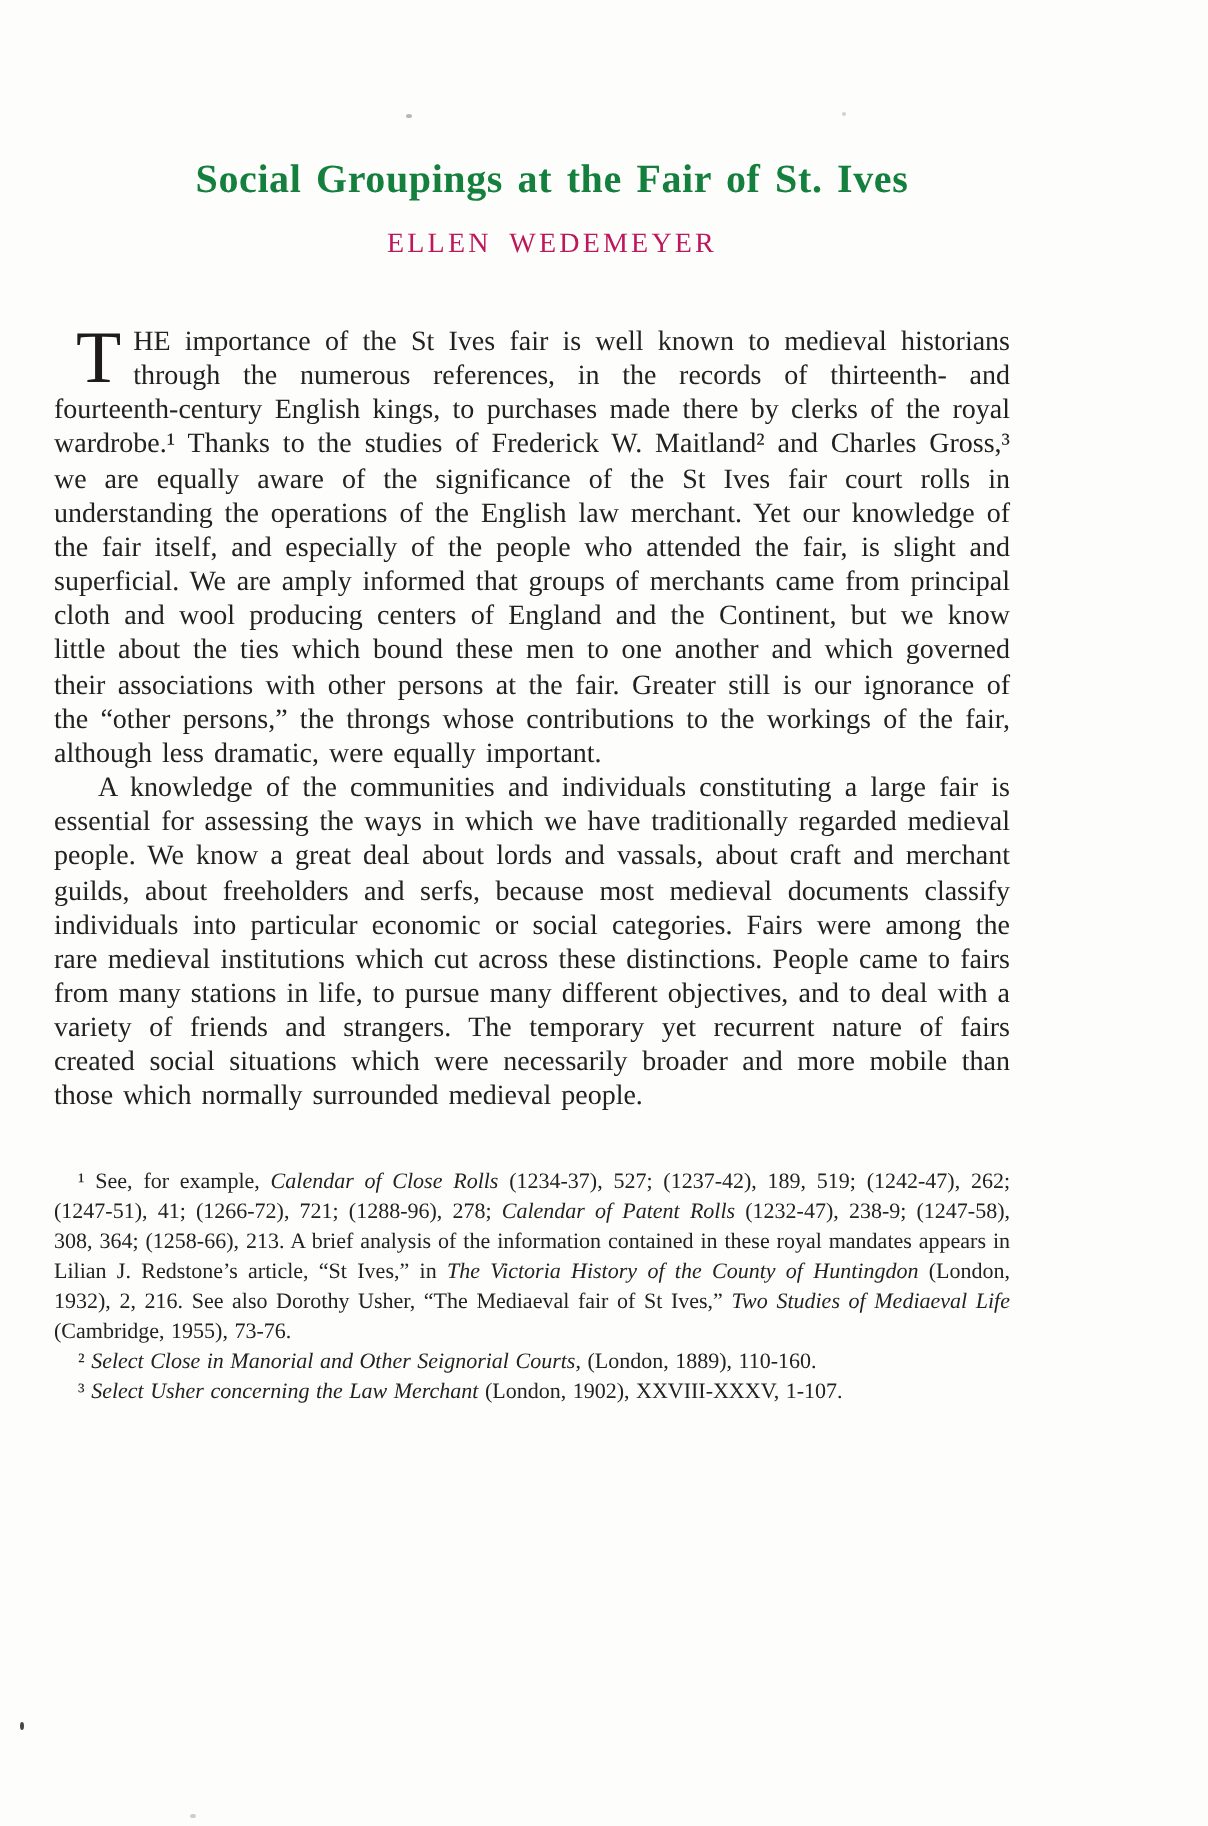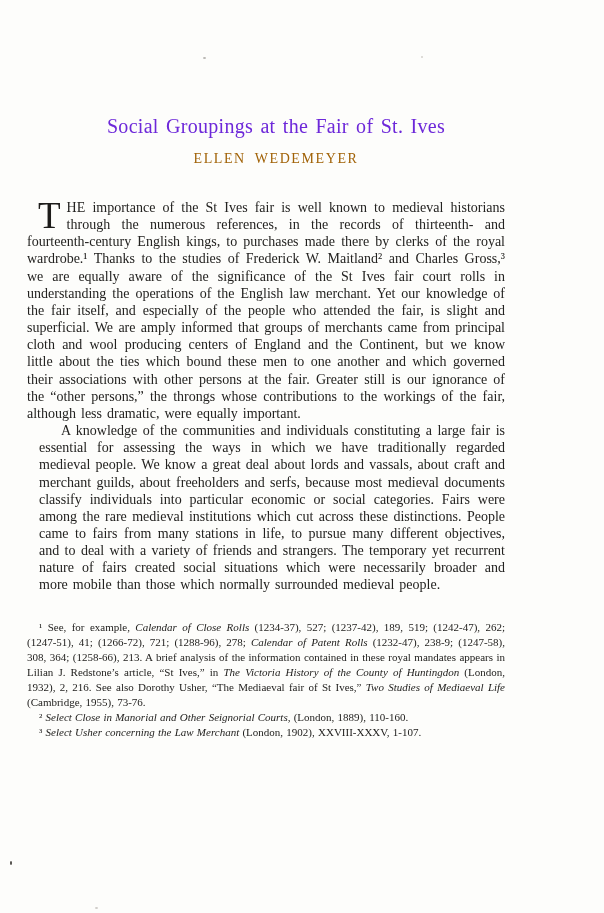--- a/index.html
+++ b/index.html
@@ -16,48 +16,48 @@
     color: #232220;
     font-family: "Liberation Serif", "DejaVu Serif", serif;
     overflow: hidden;
   }
   .centered-block {
     width: 552px;
     text-align: center;
   }
   .title {
     margin: 0;
-    padding-top: 111px;
+    padding-top: 75px;
     font-size: 20px;
     line-height: 31px;
-    font-weight: 400;
+    font-weight: 700;
     word-spacing: 2px;
     letter-spacing: 0.3px;
-    color: #6d28d9;
+    color: #15803d;
   }
   .title-line { display: block; }
   .author {
     margin-top: 9px;
     font-size: 14px;
     letter-spacing: 1.6px;
     word-spacing: 4px;
     font-weight: 400;
-    color: #a16207;
+    color: #be185d;
   }
   .body-text {
     margin-top: 32px;
     margin-left: 27px;
     width: 478px;
     font-size: 14px;
     line-height: 17.15px;
     text-align: justify;
     word-spacing: 1.5px;
   }
   .para { margin: 0; }
-  .para-indent { text-indent: 22px; margin-left: 12px; }
+  .para-indent { text-indent: 22px; }
   .dropcap {
     float: left;
     font-size: 37px;
     line-height: 29px;
     margin: 2px 6px 0 11px;
     font-weight: 500;
     color: #1d1c1a;
   }
   .footnotes {
     margin-top: 26px;

